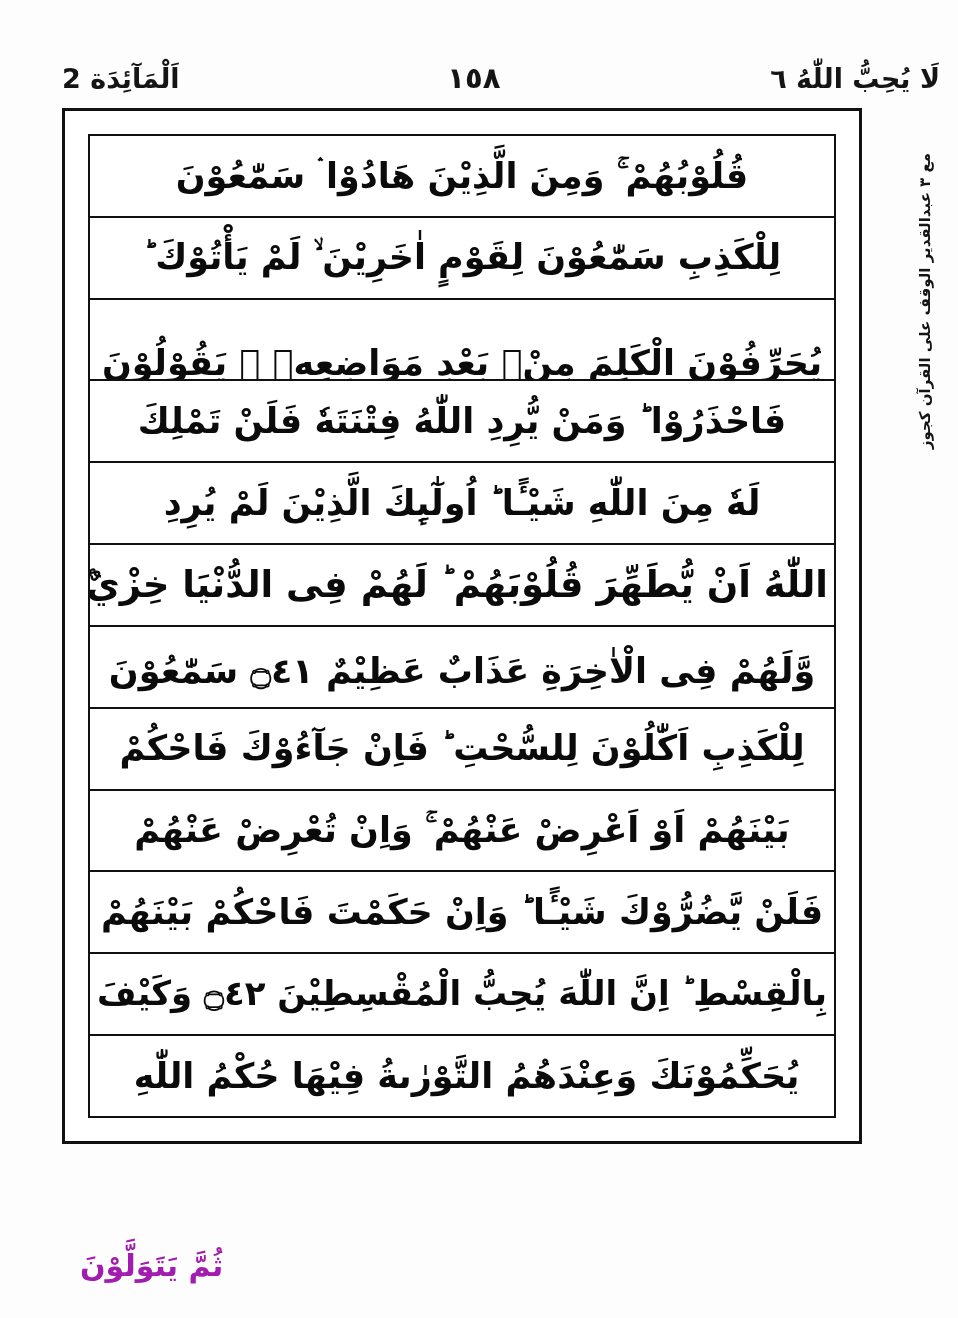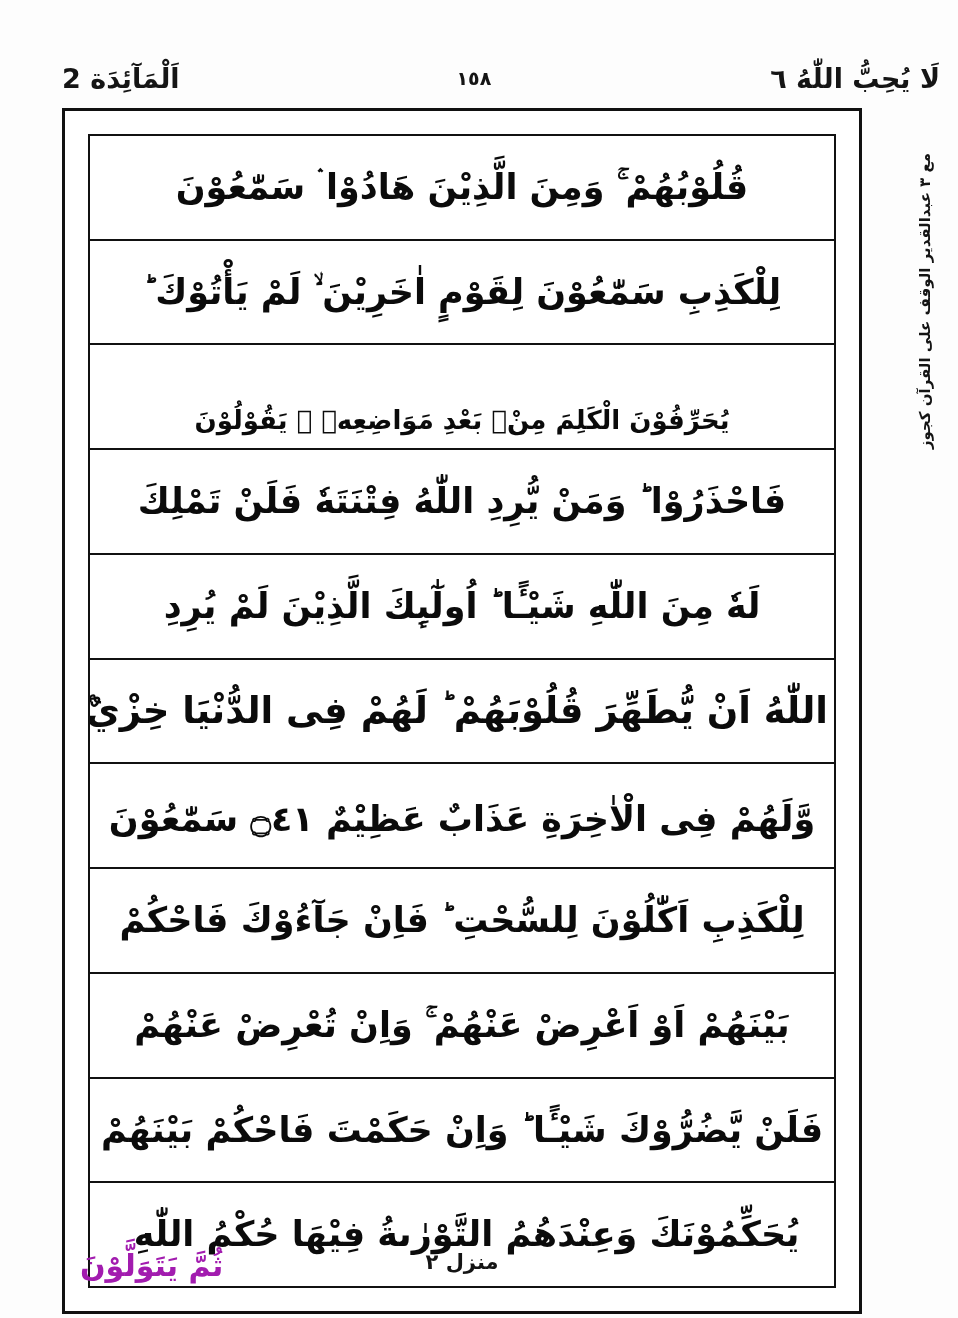--- a/index.html
+++ b/index.html
@@ -36,30 +36,30 @@
   }
   .header-item {
     font-family: "DejaVu Sans", sans-serif;
     font-size: 27px;
     font-weight: 700;
     color: #151515;
     white-space: nowrap;
     line-height: 1;
   }
   .header-juz   { padding-left: 6px; }
-  .header-page  { font-size: 19px; letter-spacing: 1px; }
+  .header-page  { font-size: 29px; letter-spacing: 1px; }
   .header-surah { padding-right: 4px; }
 
   
   .frame {
     position: absolute;
     left: 62px;
     top: 108px;
     width: 800px;
-    height: 1206px;
+    height: 1036px;
     box-sizing: border-box;
     border: 3px solid #111;
     background: #fff;
   }
   .frame-ornament {
     position: absolute;
     inset: 3px;
     border: 20px solid transparent;
     box-sizing: border-box;
     background:
@@ -196,21 +196,21 @@
     <div class="frame-inner-rule"></div>
 
     <div class="text-block">
       <div class="ayah-line">
         <div class="ayah-text" style="font-size: 35px;">قُلُوْبُهُمْ ۚ وَمِنَ الَّذِيْنَ هَادُوْا ۛ سَمّٰعُوْنَ</div>
       </div>
       <div class="ayah-line">
         <div class="ayah-text" style="font-size: 35px;">لِلْكَذِبِ سَمّٰعُوْنَ لِقَوْمٍ اٰخَرِيْنَ ۙ لَمْ يَأْتُوْكَ ؕ</div>
       </div>
       <div class="ayah-line">
-        <div class="ayah-text" style="font-size: 26px; margin-top: 47px;">يُحَرِّفُوْنَ الْكَلِمَ مِنْۢ بَعْدِ مَوَاضِعِهٖ ۚ يَقُوْلُوْنَ</div>
+        <div class="ayah-text" style="font-size: 35px; margin-top: 47px;">يُحَرِّفُوْنَ الْكَلِمَ مِنْۢ بَعْدِ مَوَاضِعِهٖ ۚ يَقُوْلُوْنَ</div>
       </div>
       <div class="ayah-line">
         <div class="ayah-text" style="font-size: 35px;">فَاحْذَرُوْا ؕ وَمَنْ يُّرِدِ اللّٰهُ فِتْنَتَهٗ فَلَنْ تَمْلِكَ</div>
       </div>
       <div class="ayah-line">
         <div class="ayah-text" style="font-size: 35px;">لَهٗ مِنَ اللّٰهِ شَيْـًٔا ؕ اُولٰٓىِٕكَ الَّذِيْنَ لَمْ يُرِدِ</div>
       </div>
       <div class="ayah-line">
         <div class="ayah-text" style="font-size: 37px;">اللّٰهُ اَنْ يُّطَهِّرَ قُلُوْبَهُمْ ؕ لَهُمْ فِى الدُّنْيَا خِزْيٌ ۖ</div>
       </div>
@@ -220,24 +220,26 @@
       <div class="ayah-line">
         <div class="ayah-text" style="font-size: 35px;">لِلْكَذِبِ اَكّٰلُوْنَ لِلسُّحْتِ ؕ فَاِنْ جَآءُوْكَ فَاحْكُمْ</div>
       </div>
       <div class="ayah-line">
         <div class="ayah-text" style="font-size: 35px;">بَيْنَهُمْ اَوْ اَعْرِضْ عَنْهُمْ ۚ وَاِنْ تُعْرِضْ عَنْهُمْ</div>
       </div>
       <div class="ayah-line">
         <div class="ayah-text" style="font-size: 35px;">فَلَنْ يَّضُرُّوْكَ شَيْـًٔا ؕ وَاِنْ حَكَمْتَ فَاحْكُمْ بَيْنَهُمْ</div>
       </div>
       <div class="ayah-line">
+        <div class="ayah-text" style="font-size: 34px;">بِالْقِسْطِ ؕ اِنَّ اللّٰهَ يُحِبُّ الْمُقْسِطِيْنَ ۝٤٢ وَكَيْفَ</div>
+      </div>
+      <div class="ayah-line">
         <div class="ayah-text" style="font-size: 35px;">يُحَكِّمُوْنَكَ وَعِنْدَهُمُ التَّوْرٰىةُ فِيْهَا حُكْمُ اللّٰهِ</div>
       </div>
     </div>
   </div>
 
   <div class="footer">
-    <div class="footer-manzil">منزل ٢</div>
     <div class="footer-catchword">ثُمَّ يَتَوَلَّوْنَ</div>
     <div class="spacer"></div>
   </div>
 
 </div>
 
 </body></html>

